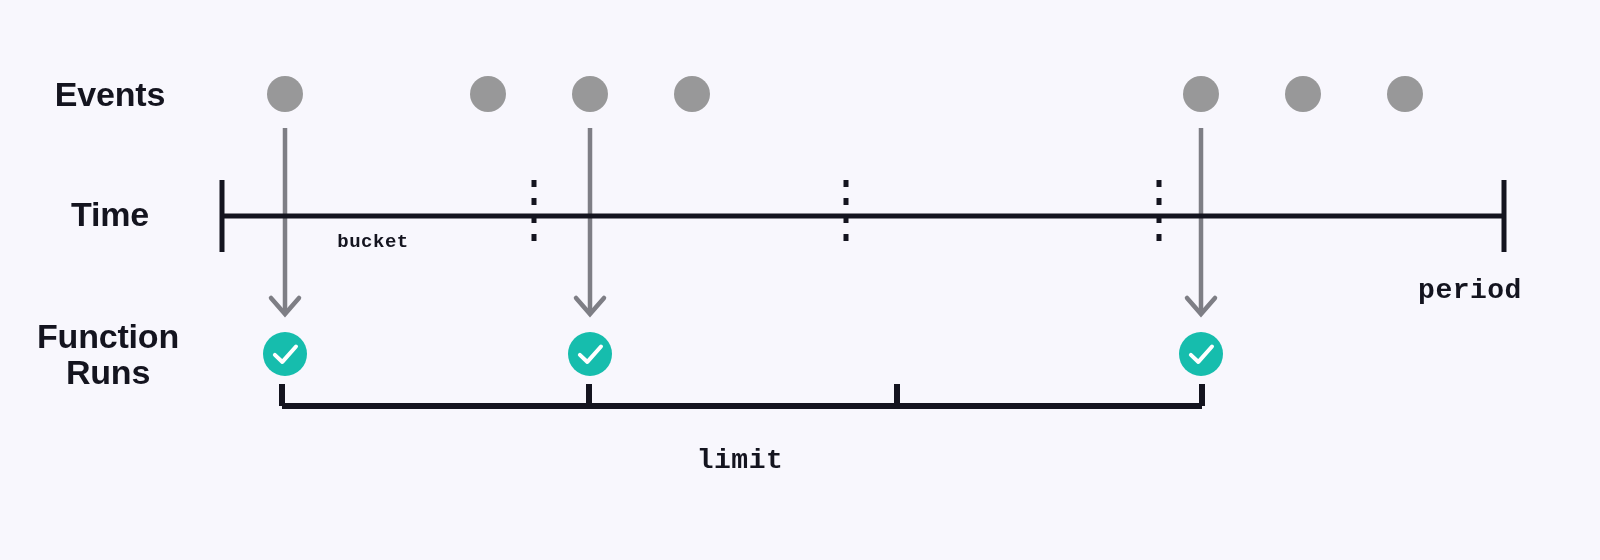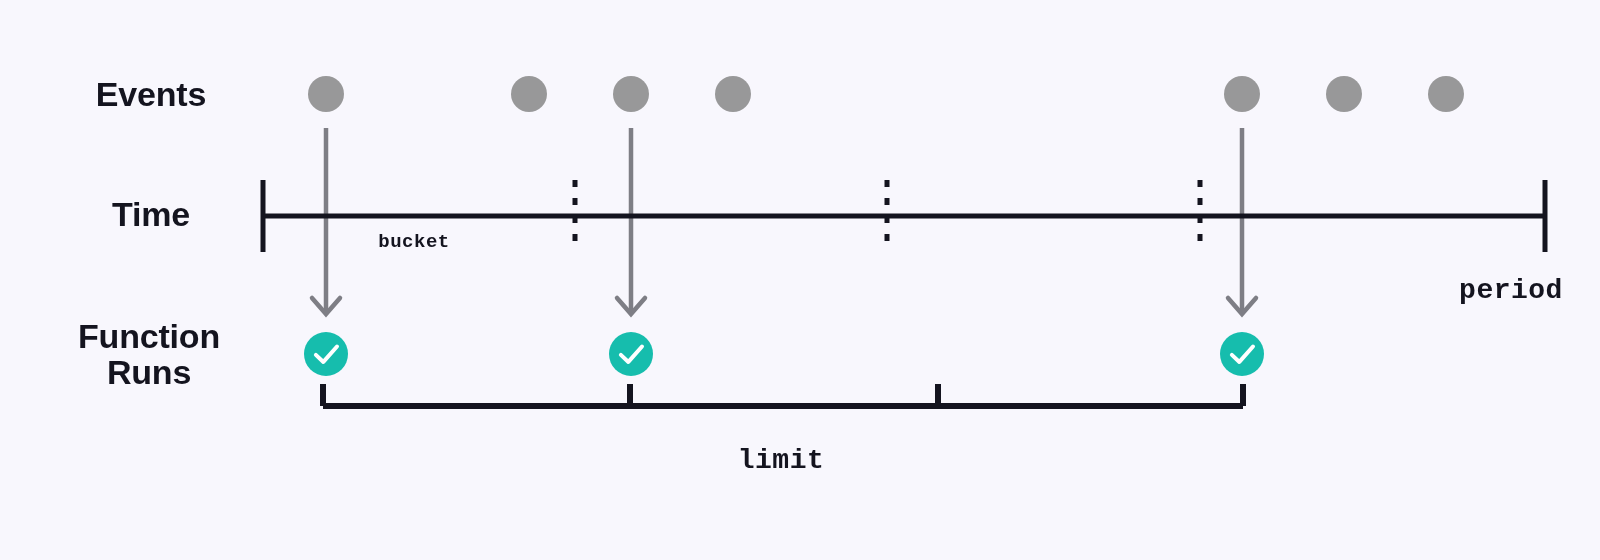--- a/index.html
+++ b/index.html
@@ -11,21 +11,20 @@
     width: 1600px;
     height: 560px;
     background: #F8F7FD;
     font-family: "Liberation Sans", sans-serif;
     overflow: hidden;
   }
   #diagram-root {
     position: relative;
     width: 1396px;
     height: 560px;
-    margin-left: 41px;
   }
   svg.diagram-canvas {
     position: absolute;
     top: 0;
     left: 0;
     width: 1600px;
     height: 560px;
     display: block;
   }
   .row-label {

